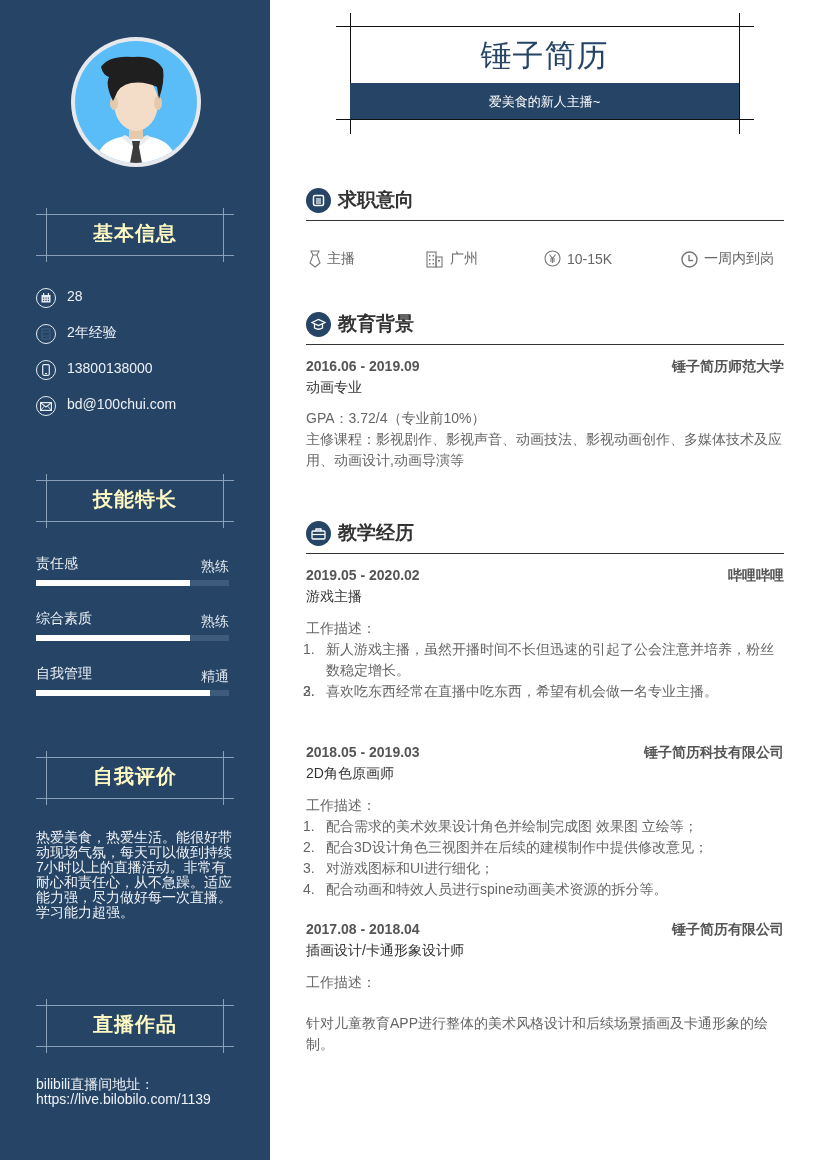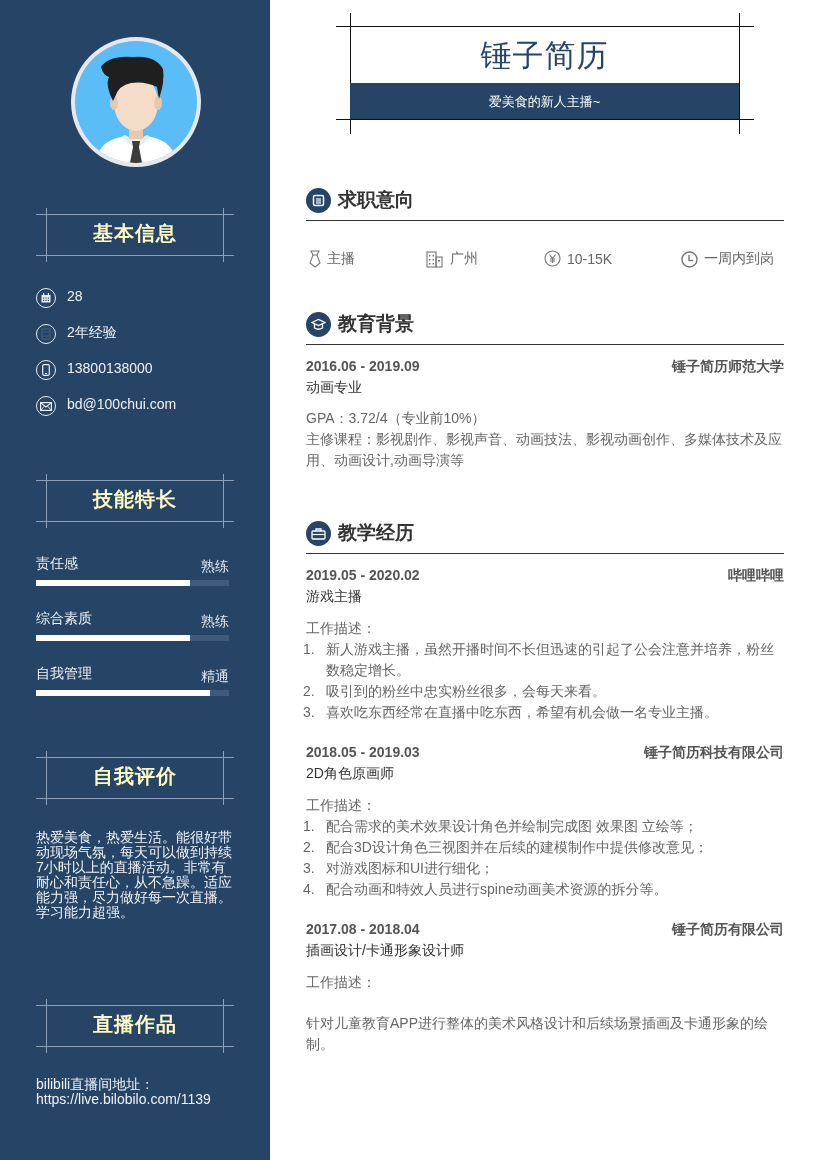--- a/index.html
+++ b/index.html
@@ -270,21 +270,21 @@
   </span>
   <span class="stitle">教学经历</span>
 </div>
 
 <div class="entry-date" style="top:567px;">2019.05 - 2020.02</div>
 <div class="entry-org" style="top:567px;">哔哩哔哩</div>
 <div class="entry-role" style="top:588px;">游戏主播</div>
 <div class="entry-text" style="top:618px;">工作描述：</div>
 <ol class="olist" style="top:639px;">
   <li><span class="num">1.</span><span>新人游戏主播，虽然开播时间不长但迅速的引起了公会注意并培养，粉丝数稳定增长。</span></li>
-  <li><span class="num">2.</span><span>吸引到的粉丝中忠实粉丝很多，会每天来看。</span></li>
+  <li><span class="num">2.</span></li>
   <li><span class="num">3.</span><span>喜欢吃东西经常在直播中吃东西，希望有机会做一名专业主播。</span></li>
 </ol>
 
 <div class="entry-date" style="top:744px;">2018.05 - 2019.03</div>
 <div class="entry-org" style="top:744px;">锤子简历科技有限公司</div>
 <div class="entry-role" style="top:765px;">2D角色原画师</div>
 <div class="entry-text" style="top:795px;">工作描述：</div>
 <ol class="olist" style="top:816px;">
   <li><span class="num">1.</span><span>配合需求的美术效果设计角色并绘制完成图 效果图 立绘等；</span></li>
   <li><span class="num">2.</span><span>配合3D设计角色三视图并在后续的建模制作中提供修改意见；</span></li>

